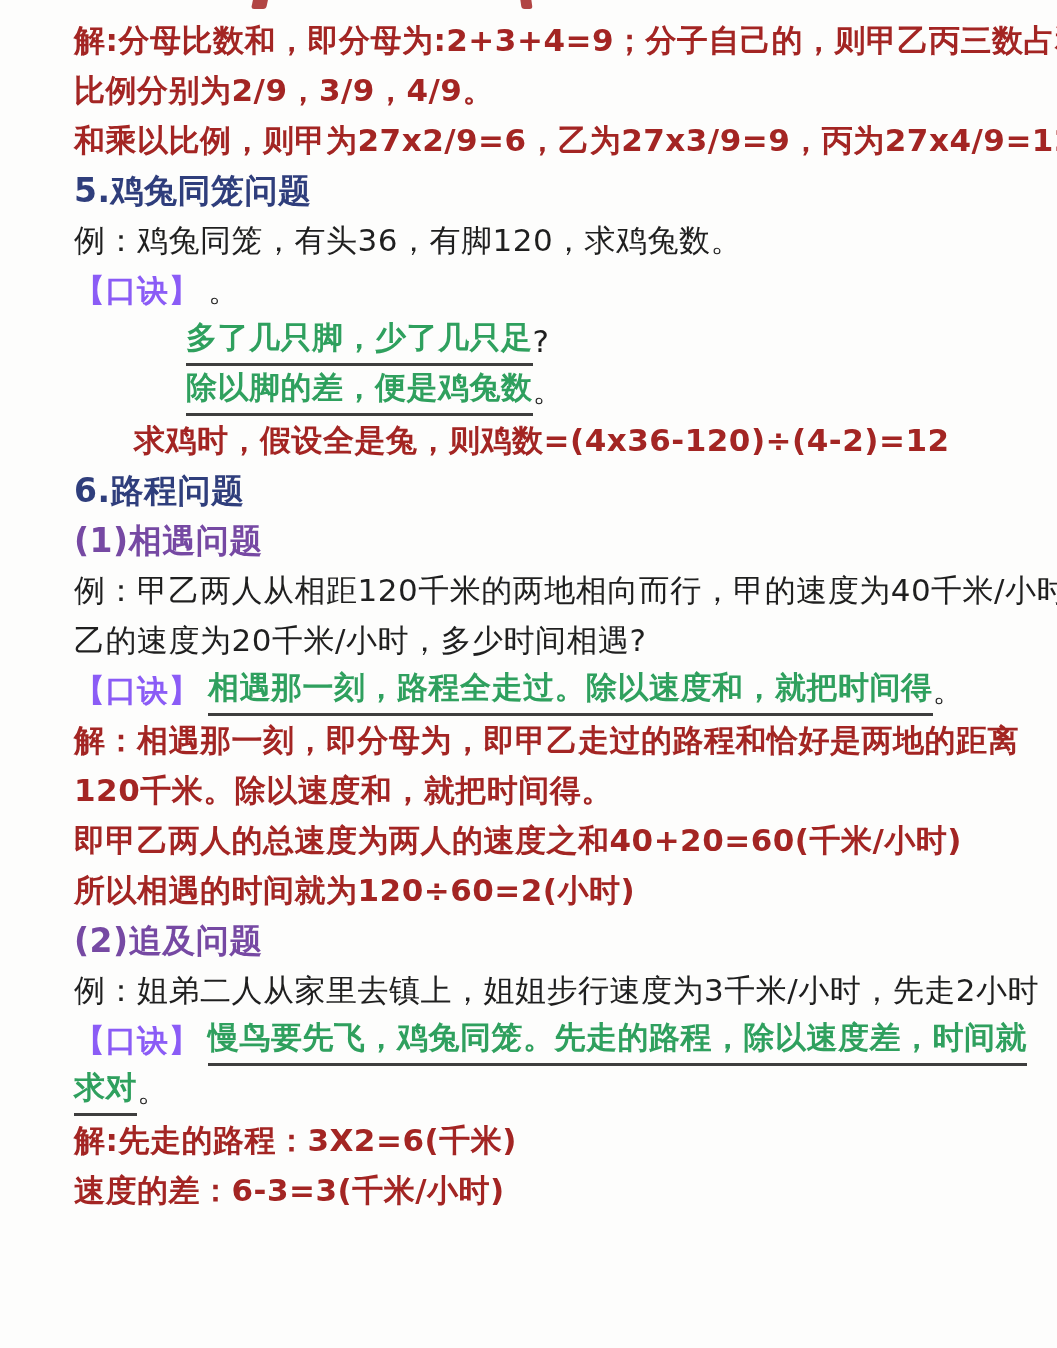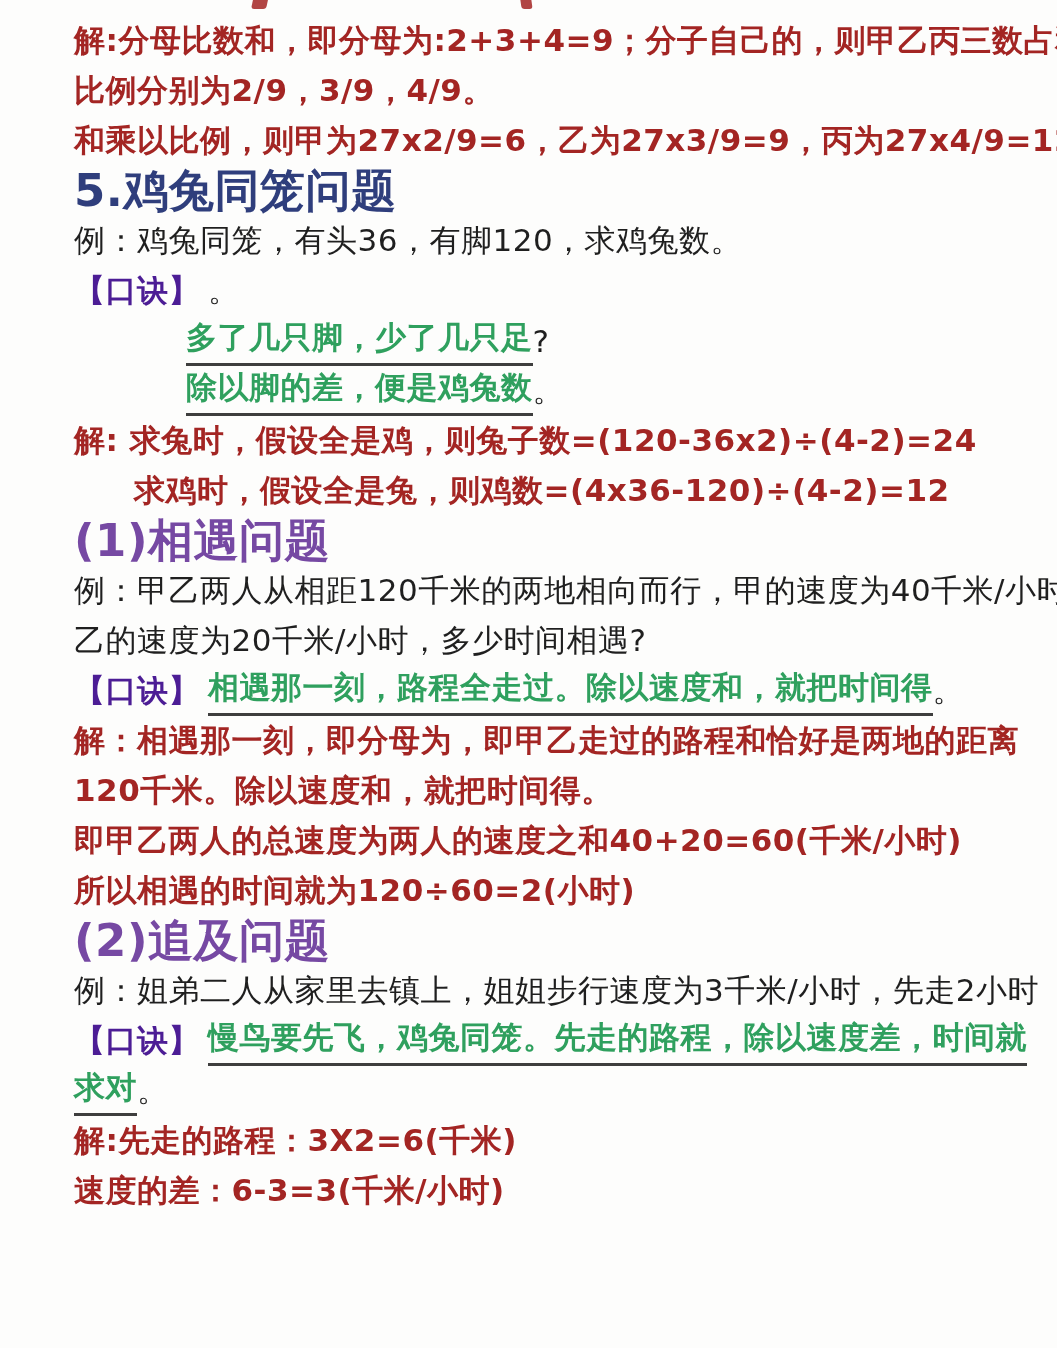--- a/index.html
+++ b/index.html
@@ -33,23 +33,23 @@
     font-size:31px;
     letter-spacing:0.5px;
   }
   .indent-1{padding-left:60px;}
   .indent-2{padding-left:112px;}
   .red{color:var(--red);font-weight:bold;}
   .blue{color:var(--blue);font-weight:bold;}
   .purple{color:var(--purple);font-weight:bold;}
   .green{color:var(--green);font-weight:bold;}
   .black{color:var(--black);text-align:center;}
-  .label{color:#4c1d95;font-weight:bold;margin-right:8px;}
+  .label{color:#8b5cf6;font-weight:bold;margin-right:8px;}
   .u{border-bottom:3px solid var(--underline);padding-bottom:4px;}
-  .heading{font-size:45px;}
+  .heading{font-size:33px;}
   
   .frag{
     position:absolute;top:0;height:9px;background:var(--red);
     border-radius:0 0 3px 3px;opacity:.85;
   }
   .frag-a{left:252px;width:15px;transform:skewX(-12deg);}
   .frag-b{left:521px;width:11px;transform:skewX(8deg);}
 </style>
 </head>
 <body>
@@ -83,27 +83,27 @@
   </p>
   <p class="line indent-2">
     <span class="green u">多了几只脚，少了几只足</span>
     <span class="black">?</span>
   </p>
   <p class="line indent-2">
     <span class="green u">除以脚的差，便是鸡兔数</span>
     <span class="black">。</span>
   </p>
 
-  <p class="line">
-      <span class="red">解: 求兔时，假设全是鸡，则兔子数=(120-36x2)÷(4-2)=24</span>
-    </p>
   <p class="line indent-1">
       <span class="red">求鸡时，假设全是兔，则鸡数=(4x36-120)÷(4-2)=12</span>
     </p>
 
+  <p class="line heading">
+      <span class="blue">6.路程问题</span>
+    </p>
   <p class="line heading">
       <span class="purple">(1)相遇问题</span>
     </p>
 
   <p class="line">
       <span class="black">例：甲乙两人从相距120千米的两地相向而行，甲的速度为40千米/小时，</span>
     </p>
   <p class="line">
       <span class="black">乙的速度为20千米/小时，多少时间相遇?</span>
     </p>

